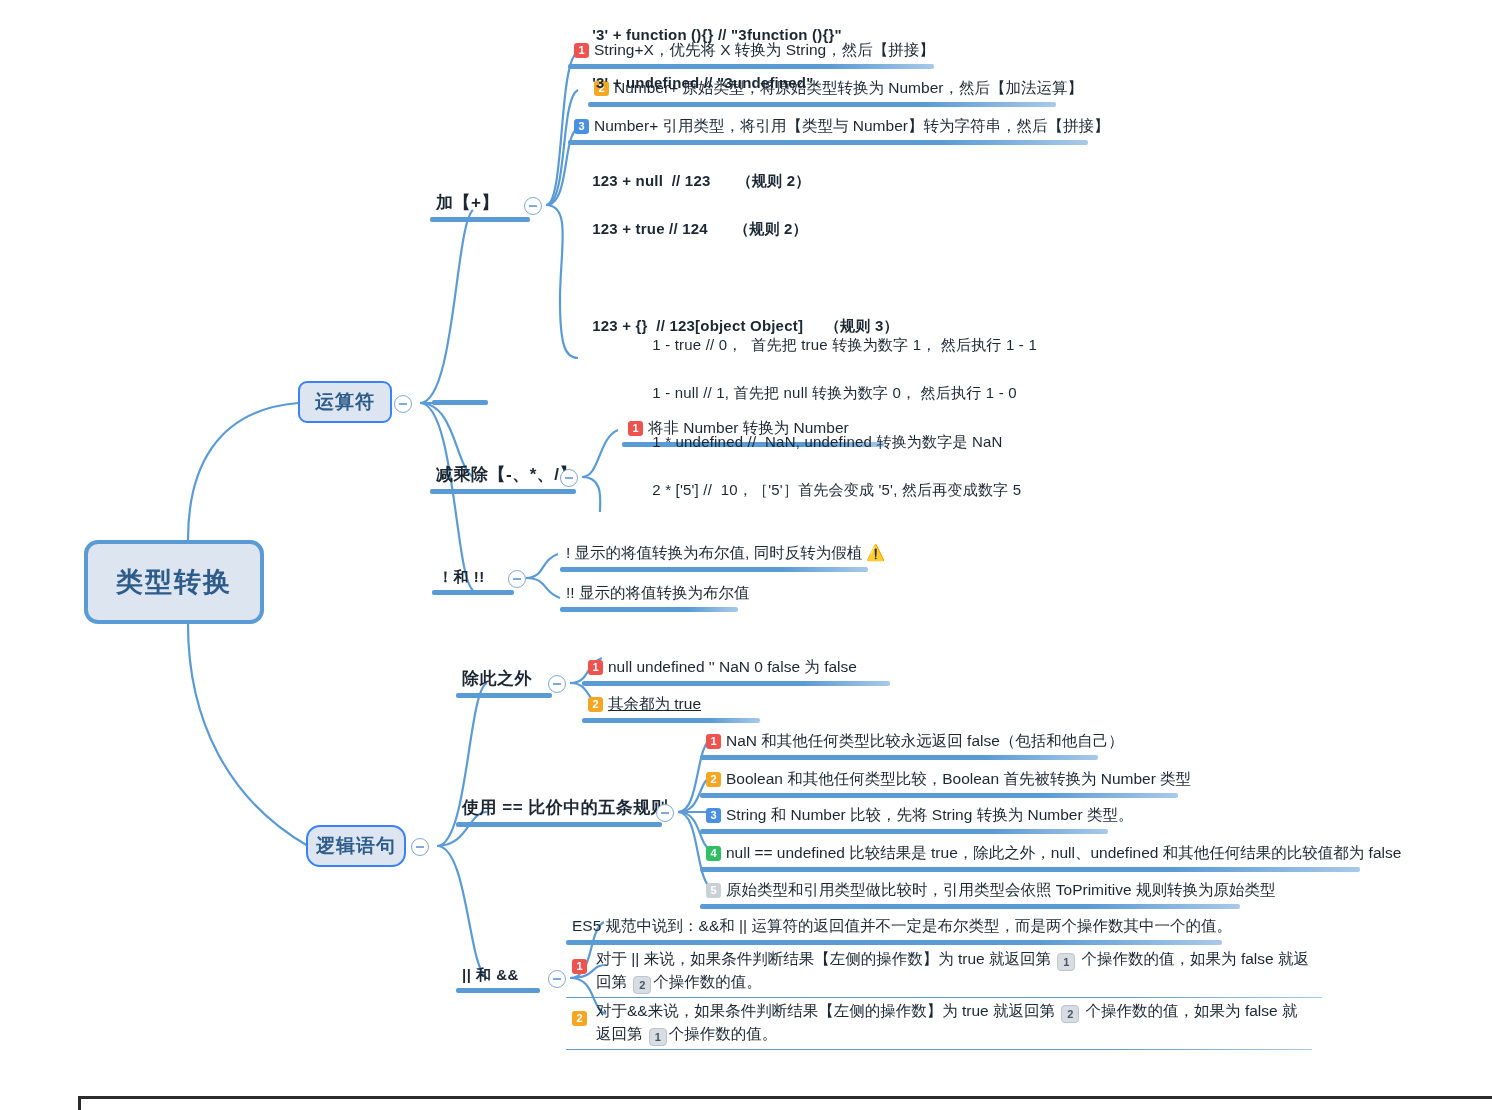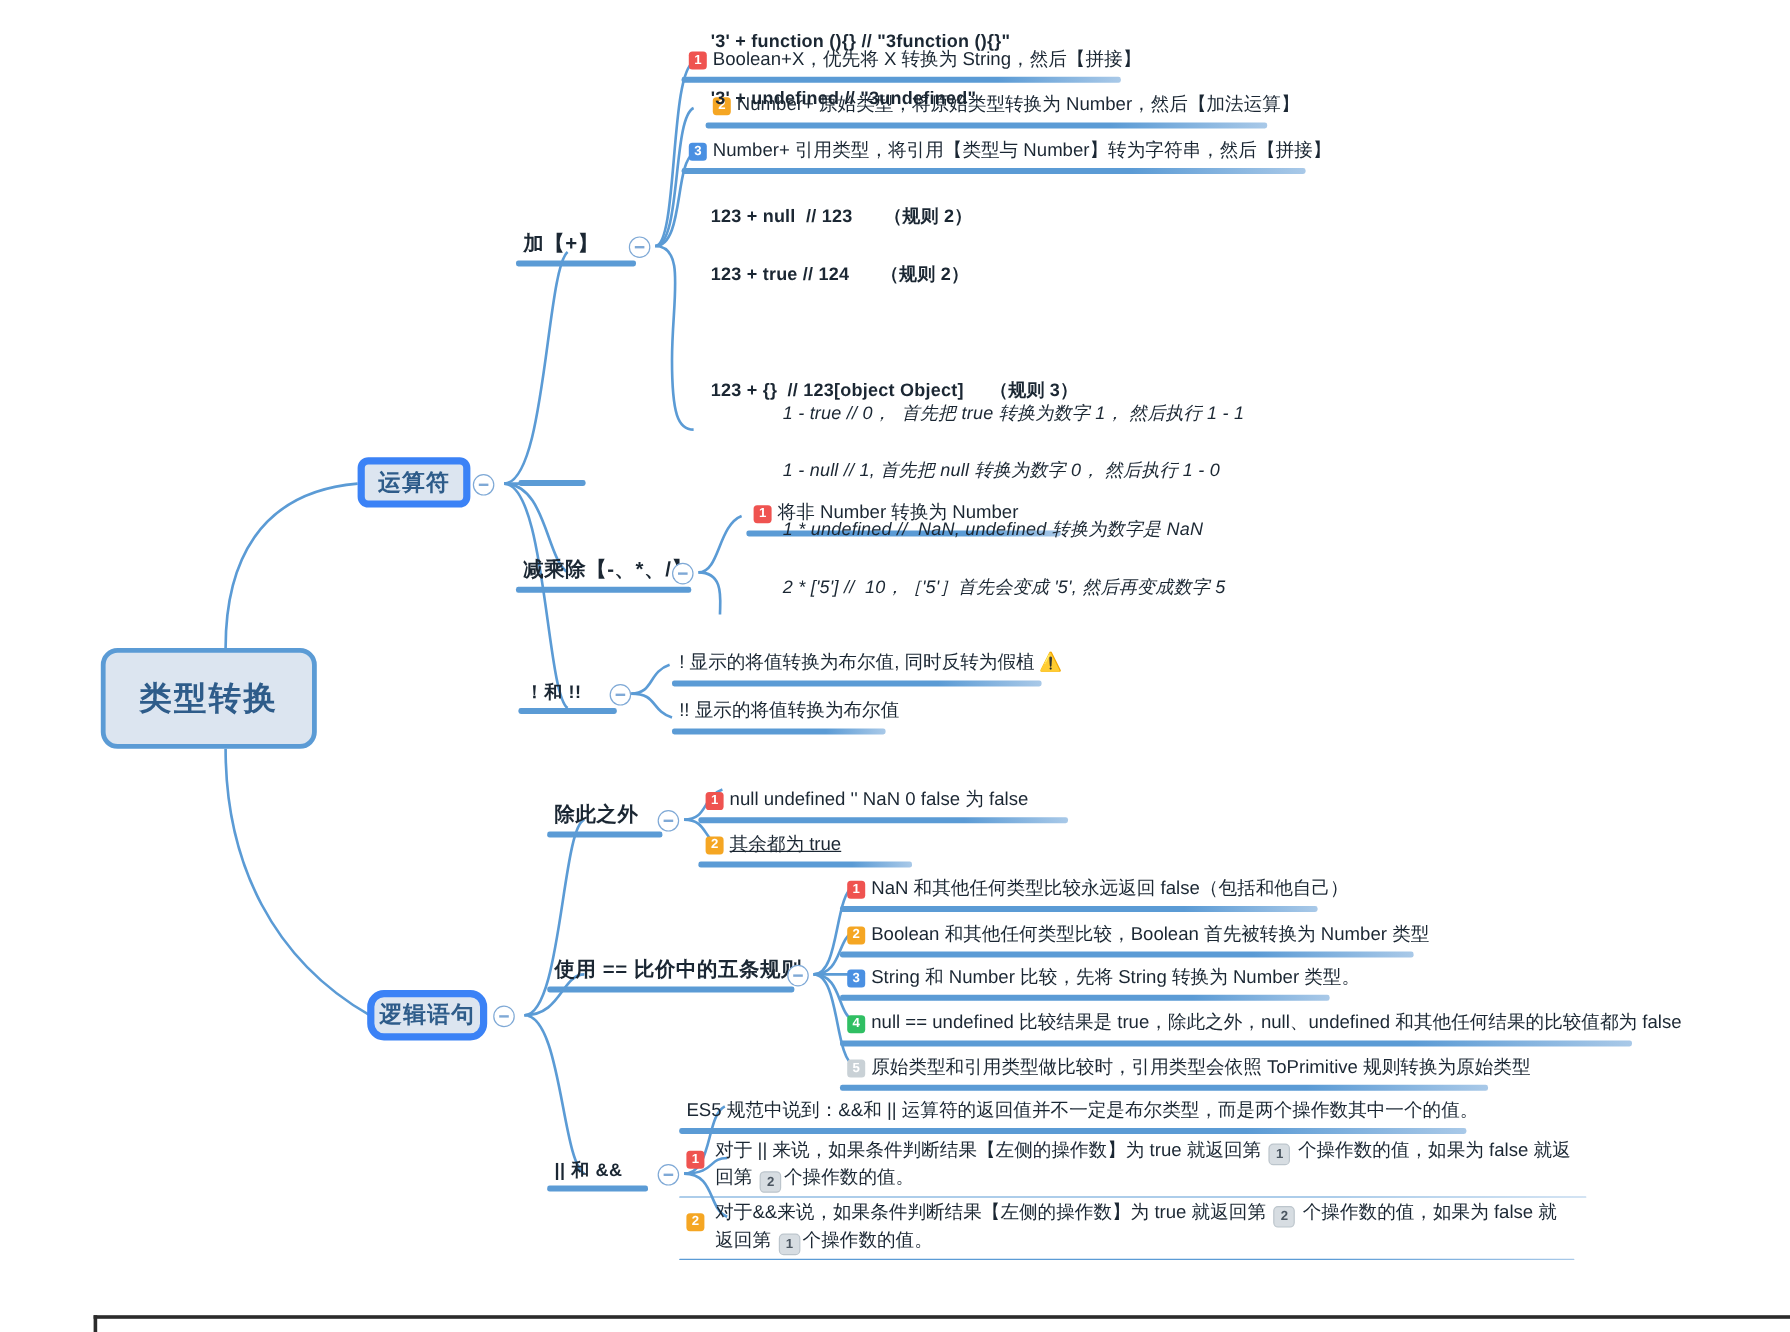--- a/index.html
+++ b/index.html
@@ -13,21 +13,21 @@
 
   
   .node{position:absolute;box-sizing:border-box;}
 
   .root{
     background:#dce5f0;border:4px solid #5b9bd5;border-radius:14px;
     display:flex;align-items:center;justify-content:center;
     font-size:27px;font-weight:700;color:#2e5c8a;letter-spacing:2px;
   }
   .branch{
-    background:#dce5f0;border:6px solid #3b82f6;border-radius:9px;
+    background:#dce5f0;border:2px solid #3b82f6;border-radius:9px;
     display:flex;align-items:center;justify-content:center;
     font-size:19px;font-weight:700;color:#2e5c8a;letter-spacing:1px;
   }
 
   
   .uline{
     display:flex;flex-direction:column;justify-content:flex-end;
   }
   .uline .txt{
     padding:0 6px 3px 6px;white-space:nowrap;
@@ -133,21 +133,21 @@
   <div class="node uline lvl2" style="left:430px;top:186px;width:100px;height:36px;">
     <div class="txt">加【+】</div>
     <div class="bar"></div>
   </div>
   <div class="toggle" style="left:524px;top:197px;">
       <i></i>
     </div>
 
   <div class="node uline leaf" style="left:568px;top:33px;width:366px;height:36px;">
     <div class="txt">
-      <span class="bdg c1">1</span><span>Boolean+X，优先将 X 转换为 String，然后【拼接】</span>
+      <span class="bdg c1">1</span><span>String+X，优先将 X 转换为 String，然后【拼接】</span>
     </div>
     <div class="bar grad"></div>
   </div>
 
   <div class="node uline leaf" style="left:588px;top:71px;width:468px;height:36px;">
     <div class="txt">
       <span class="bdg c2">2</span><span>Number+ 原始类型，将原始类型转换为 Number，然后【加法运算】</span>
     </div>
     <div class="bar grad"></div>
   </div>
@@ -190,21 +190,21 @@
     </div>
 
   <div class="node uline leaf" style="left:622px;top:413px;width:262px;height:34px;">
     <div class="txt">
       <span class="bdg c1">1</span><span>将非 Number 转换为 Number</span>
     </div>
     <div class="bar grad"></div>
   </div>
 
   <div class="node uline leaf code" style="left:620px;top:448px;width:400px;height:82px;">
-    <div class="txt" style="white-space:pre;font-weight:500;font-style:italic;">
+    <div class="txt" style="white-space:pre;font-weight:500;">
       <span>1 - true // 0，  首先把 true 转换为数字 1， 然后执行 1 - 1</span><br>
       <span>1 - null // 1, 首先把 null 转换为数字 0， 然后执行 1 - 0</span><br>
       <span>1 * undefined //  NaN, undefined 转换为数字是 NaN</span><br>
       <span>2 * ['5'] //  10，［'5'］首先会变成 '5', 然后再变成数字 5</span>
     </div>
     <div class="bar grad"></div>
   </div>
 
   <div class="node uline lvl2" style="left:432px;top:559px;width:82px;height:36px;">
     <div class="txt" style="font-size:15px;">！和 !!</div>

